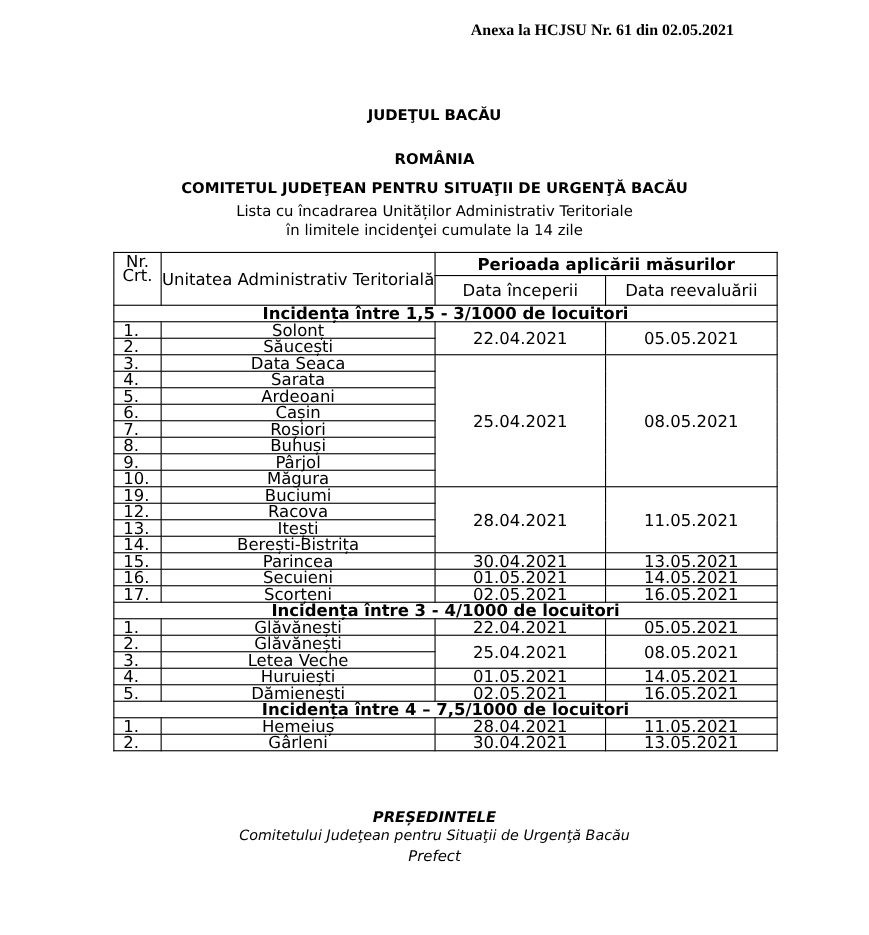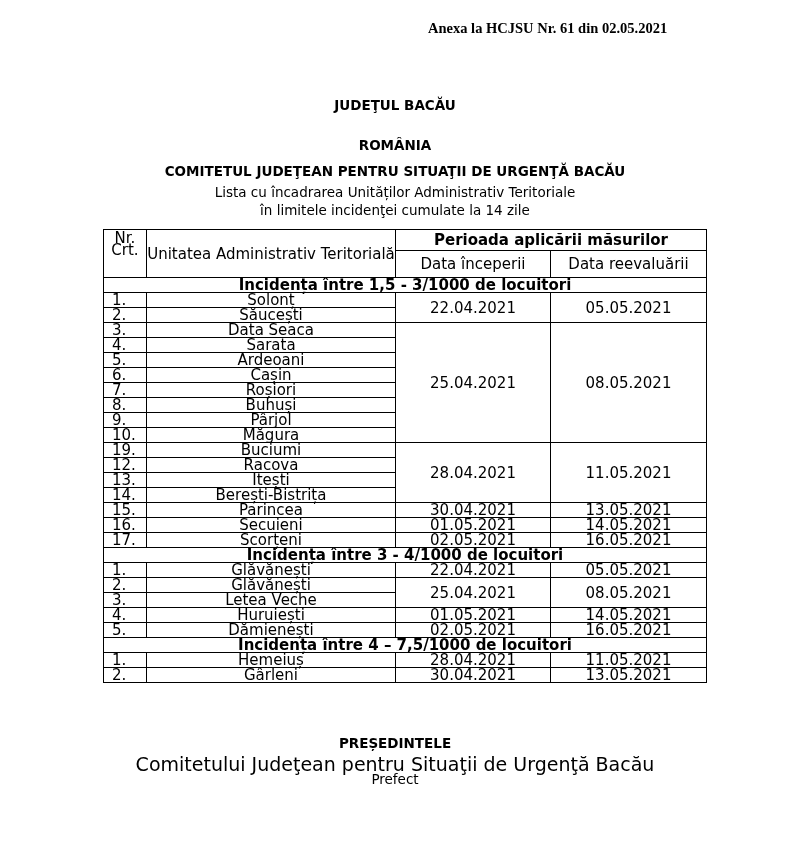--- a/index.html
+++ b/index.html
@@ -33,23 +33,23 @@
   table.main th.hdr-nr { vertical-align: top; height: 20px; line-height: 12px; padding-top: 2px; }
   table.main th.hdr-unit { height: 20px; }
   table.main th.hdr-period { font-weight: bold; height: 20px; }
   table.main th.hdr-sub { height: 26px; }
   table.main td.section { font-weight: bold; height: 14px; }
   col.c1 { width: 43px; }
   col.c2 { width: 249px; }
   col.c3 { width: 155px; }
   col.c4 { width: 156px; }
 
-  .footer { position: absolute; left: 0; width: 790px; text-align: center; font-family: "DejaVu Sans", sans-serif; }
+  .footer { position: absolute; left: 0; width: 790px; text-align: center; font-family: "DejaVu Sans", sans-serif; font-style: italic; }
   #f1 { top: 735px; font-weight: bold; font-size: 13.5px; }
-  #f2 { top: 753px; font-size: 19px; }
+  #f2 { top: 753px; font-size: 13px; }
   #f3 { top: 771px; font-size: 13.5px; }
 </style>
 </head>
 <body>
 
 <div class="annex">Anexa la HCJSU Nr. 61 din 02.05.2021</div>
 
 <div class="heading h-bold" id="h1">ROMÂNIA</div>
 <div class="heading h-bold" id="h2">JUDEŢUL BACĂU</div>
 <div class="heading h-bold" id="h3">COMITETUL JUDEŢEAN PENTRU  SITUAŢII DE URGENŢĂ BACĂU</div>

